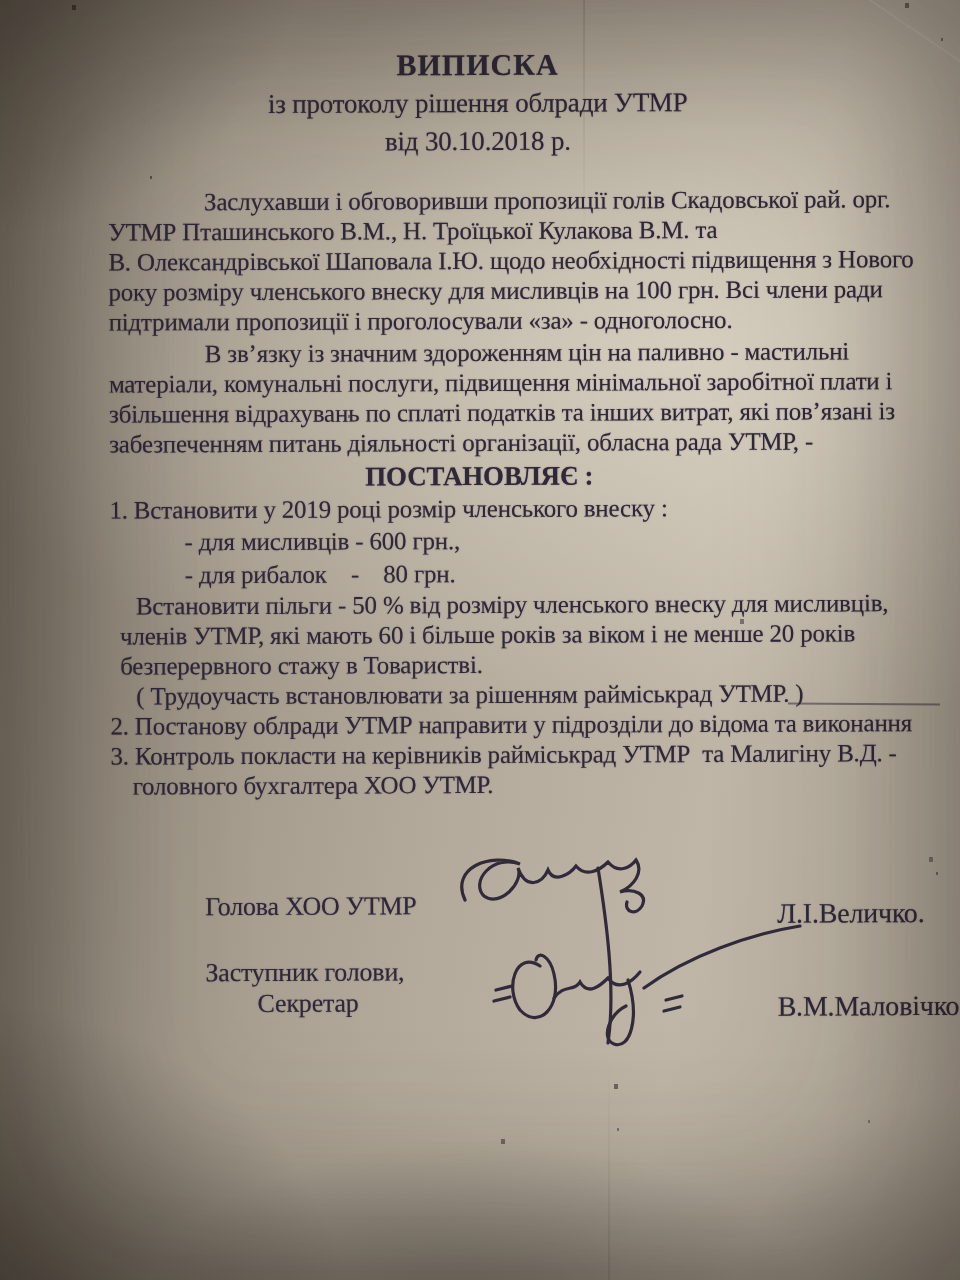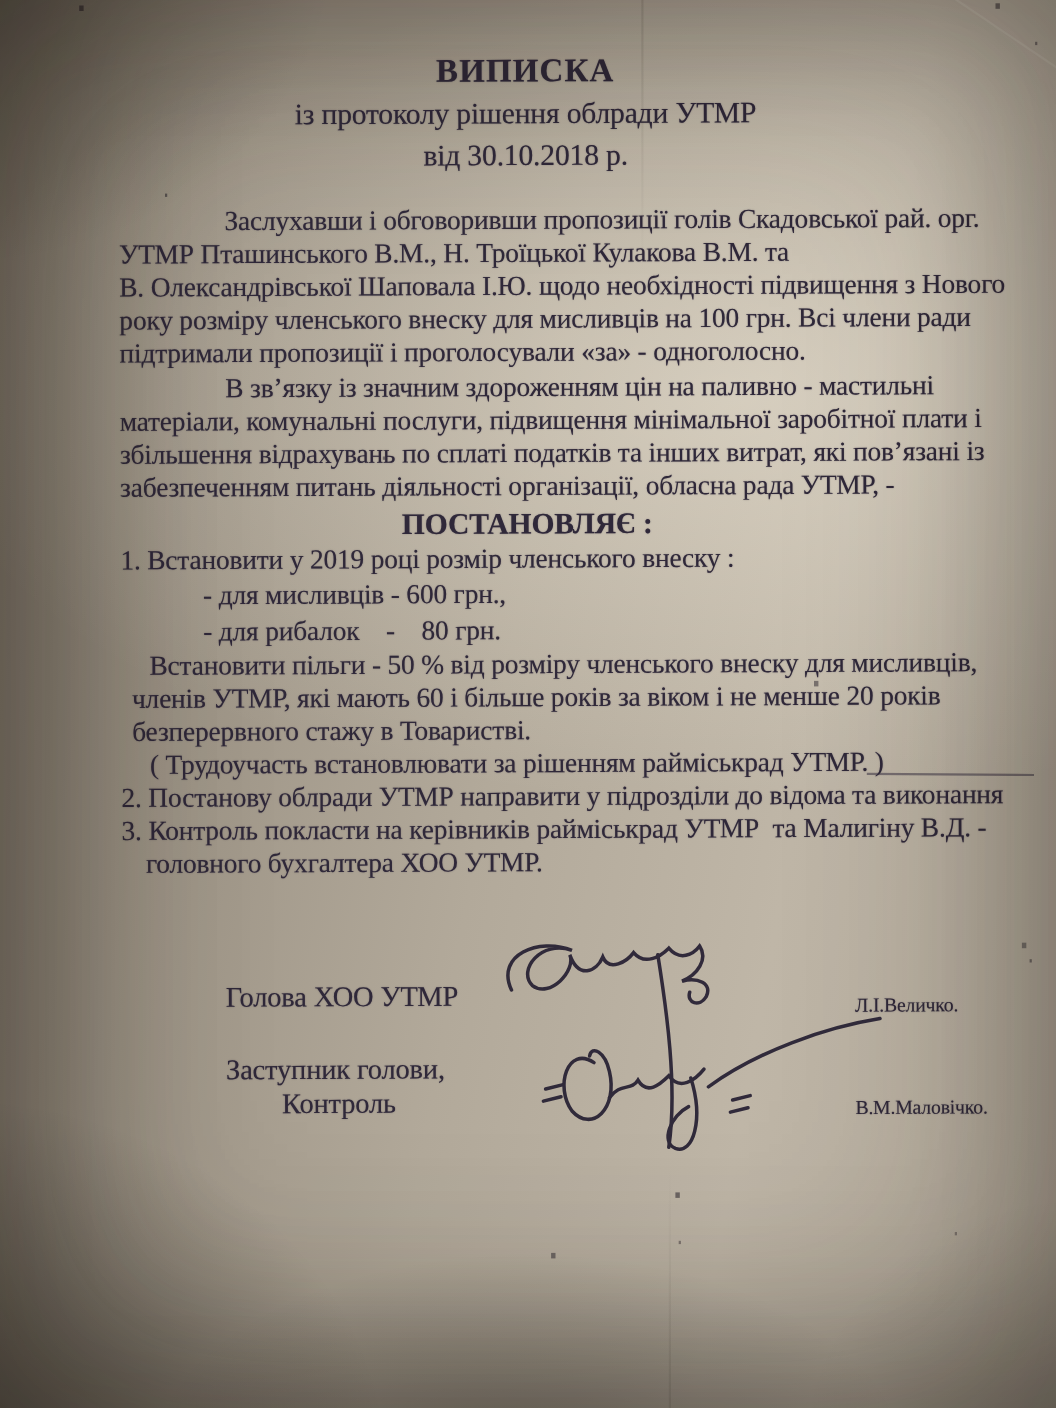--- a/index.html
+++ b/index.html
@@ -38,21 +38,21 @@
   .item{margin:0;}
   .sub .line{line-height:33px;padding-left:75px;}
   .note .line{padding-left:10px;}
   .note .note-first{padding-left:26px;}
   .hang{padding-left:22px;}
   .sig-block{position:relative;margin-top:90px;margin-left:94px;}
   .sig-row{position:relative;height:64px;}
   .sig-row.second{margin-top:2px;height:110px;}
   .sig-role{font-size:26px;line-height:31px;}
   .sig-role .centered{text-align:center;width:205px;}
-  .sig-name{position:absolute;left:572px;top:10px;font-size:18px;white-space:pre;}
+  .sig-name{position:absolute;left:572px;top:10px;font-size:28px;white-space:pre;}
   .sig-row.second .sig-name{top:37px;}
   .marks{position:absolute;inset:0;z-index:4;pointer-events:none;}
   .crease{position:absolute;background:rgba(30,25,18,0.10);}
   .crease.v1{left:583px;top:0;width:2px;height:250px;
     background:linear-gradient(to bottom,rgba(30,25,18,0.12),rgba(30,25,18,0));}
   .crease.v2{left:608px;top:1060px;width:2px;height:220px;
     background:linear-gradient(to top,rgba(30,25,18,0.10),rgba(30,25,18,0));}
   .crease.d1{left:830px;top:60px;width:260px;height:2px;transform:rotate(34deg);
     background:rgba(255,252,240,0.14);}
   .underline-mark{position:absolute;left:788px;top:703px;width:152px;height:2px;
@@ -126,21 +126,21 @@
     </div>
 
     <div class="sig-block">
       <div class="sig-row">
         <div class="sig-role">Голова ХОО УТМР</div>
         <div class="sig-name">Л.І.Величко.</div>
       </div>
       <div class="sig-row second">
         <div class="sig-role">
           <div>Заступник голови,</div>
-          <div class="centered">Контроль</div>
+          <div class="centered">Секретар</div>
         </div>
         <div class="sig-name">В.М.Маловічко.</div>
       </div>
     </div>
   </div>
 
   <svg class="sig-svg" width="420" height="230" viewBox="0 0 420 230" fill="none">
     <g stroke="#251f32" stroke-width="3.2" stroke-linecap="round" fill="none" opacity="0.92">
 
       <path d="M45,62 C30,30 70,14 100,26 C72,16 50,44 64,58 C80,70 104,44 98,30

